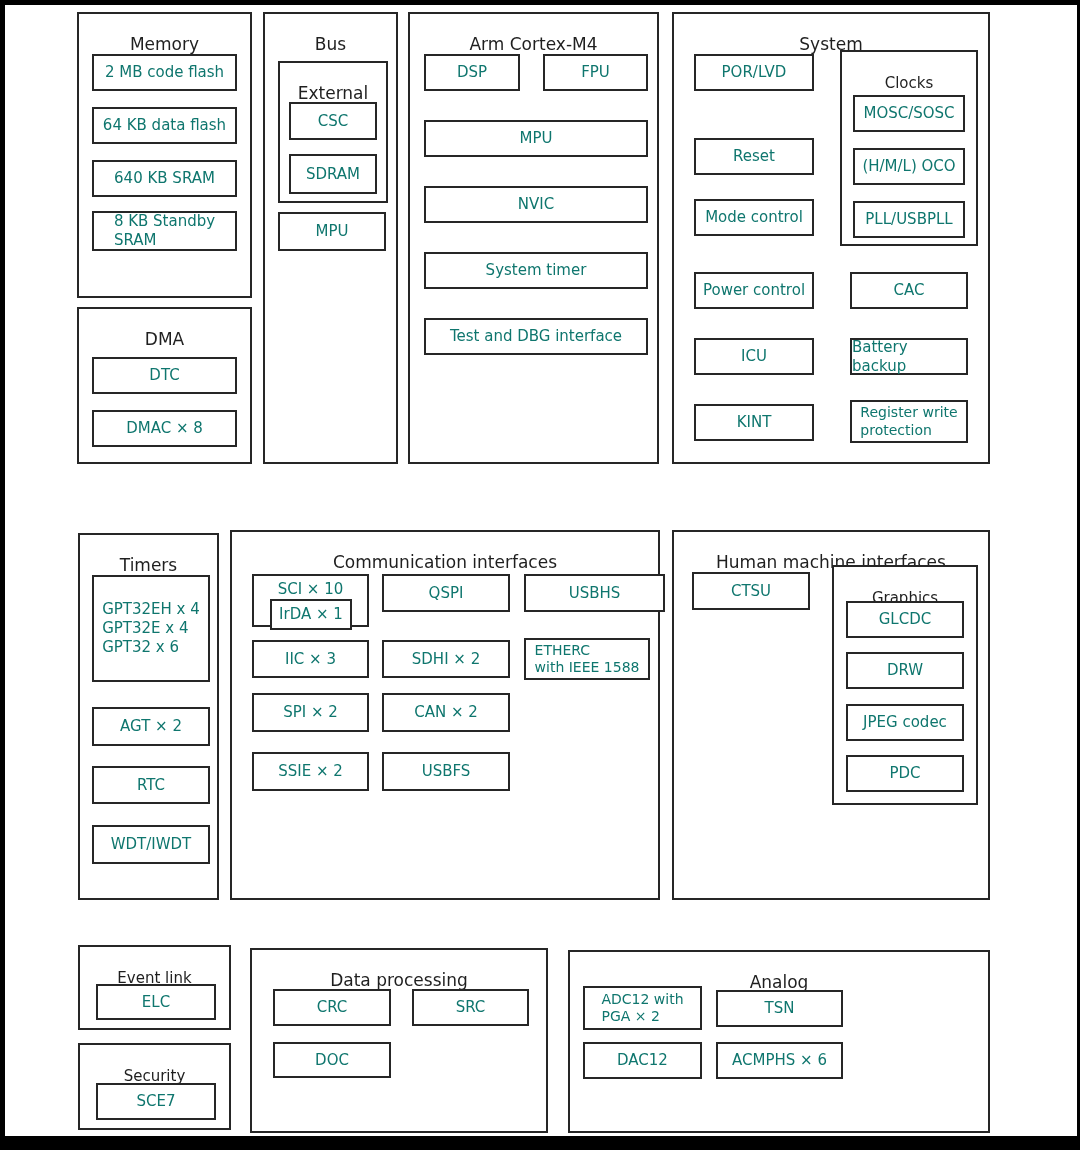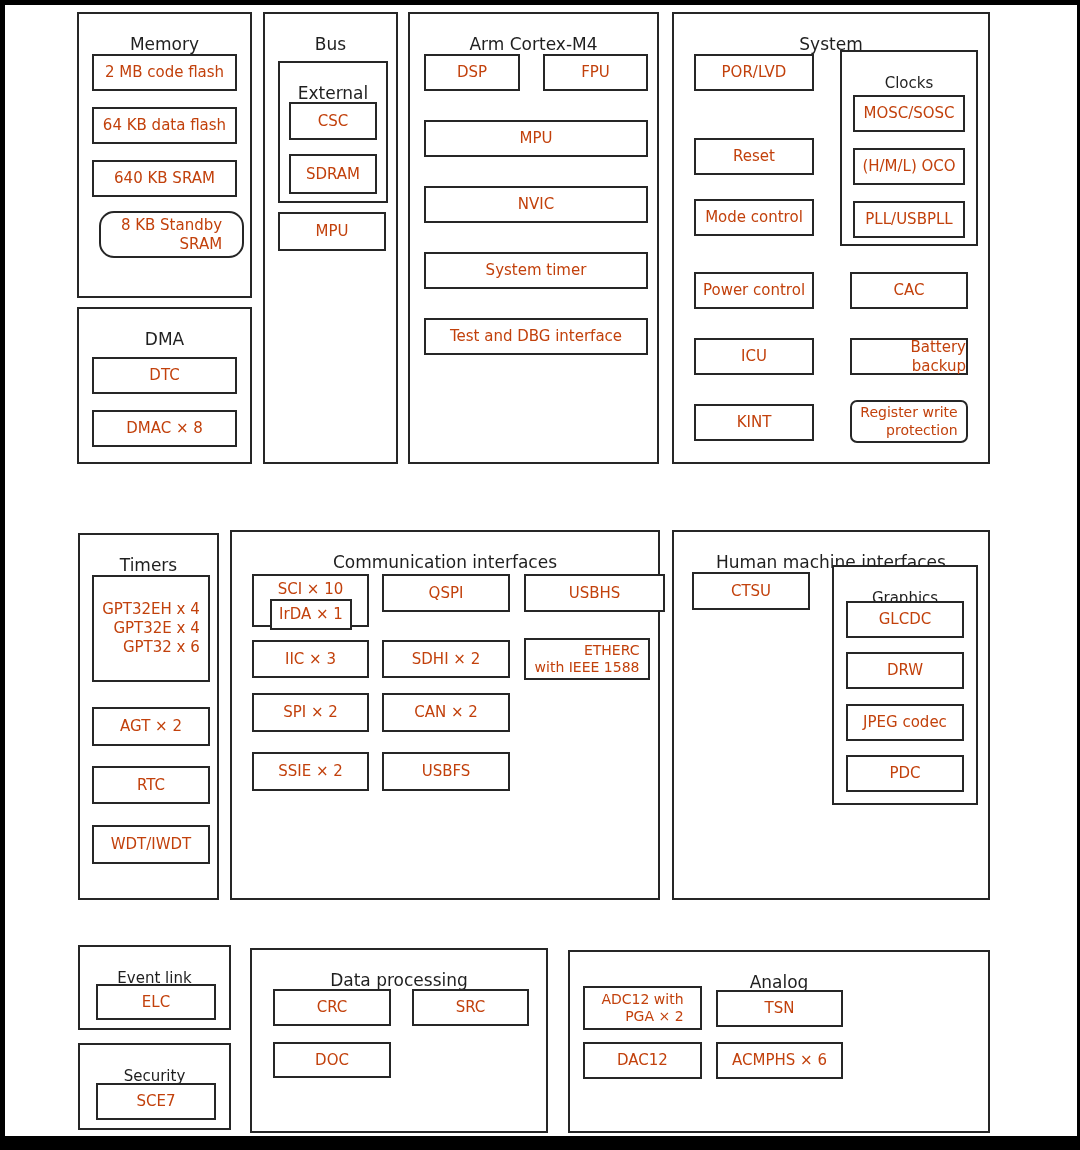--- a/index.html
+++ b/index.html
@@ -18,37 +18,37 @@
   .sec-title{
     display:block;text-align:center;padding-top:20px;font-size:17px;color:#1f1f1f;
     white-space:nowrap;
   }
   .sec-title.sm{font-size:15px;padding-top:22px;}
   .grp{
     position:absolute;border:2px solid #262626;background:#ffffff;box-sizing:border-box;
   }
   .box{
     position:absolute;border:2px solid #262626;background:#ffffff;box-sizing:border-box;
-    display:flex;align-items:center;justify-content:center;text-align:right;
-    font-size:15px;line-height:1.25;white-space:pre-line;color:#c2410c;
+    display:flex;align-items:center;justify-content:center;text-align:left;
+    font-size:15px;line-height:1.25;white-space:pre-line;color:#0f766e;
   }
   .box.sm{font-size:14px;}
 </style>
 </head>
 <body>
 
 <div id="page">
   <div id="frame"></div>
 
   <div class="sec" style="left:77px;top:12px;width:175px;height:286px;">
     <span class="sec-title">Memory</span>
     <div class="box" style="left:13px;top:40px;width:145px;height:37px;">2 MB code flash</div>
     <div class="box" style="left:13px;top:93px;width:145px;height:37px;">64 KB data flash</div>
     <div class="box" style="left:13px;top:146px;width:145px;height:37px;">640 KB SRAM</div>
-    <div class="box" style="left:20px;top:197px;width:145px;height:47px;border-radius:15px;">8 KB Standby
+    <div class="box" style="left:13px;top:197px;width:145px;height:40px;">8 KB Standby
 SRAM</div>
   </div>
 
   <div class="sec" style="left:77px;top:307px;width:175px;height:157px;">
     <span class="sec-title">DMA</span>
     <div class="box" style="left:13px;top:48px;width:145px;height:37px;">DTC</div>
     <div class="box" style="left:13px;top:101px;width:145px;height:37px;">DMAC × 8</div>
   </div>
 
   <div class="sec" style="left:263px;top:12px;width:135px;height:452px;">
@@ -80,21 +80,21 @@
     <div class="box" style="left:20px;top:324px;width:120px;height:37px;">ICU</div>
     <div class="box" style="left:20px;top:390px;width:120px;height:37px;">KINT</div>
     <div class="grp" style="left:166px;top:36px;width:138px;height:196px;">
       <span class="sec-title sm">Clocks</span>
       <div class="box" style="left:11px;top:43px;width:112px;height:37px;">MOSC/SOSC</div>
       <div class="box" style="left:11px;top:96px;width:112px;height:37px;">(H/M/L) OCO</div>
       <div class="box" style="left:11px;top:149px;width:112px;height:37px;">PLL/USBPLL</div>
     </div>
     <div class="box" style="left:176px;top:258px;width:118px;height:37px;">CAC</div>
     <div class="box" style="left:176px;top:324px;width:118px;height:37px;">Battery backup</div>
-    <div class="box sm" style="left:176px;top:386px;width:118px;height:43px;border-radius:7px;">Register write
+    <div class="box sm" style="left:176px;top:386px;width:118px;height:43px;">Register write
 protection</div>
   </div>
 
   <div class="sec" style="left:78px;top:533px;width:141px;height:367px;">
     <span class="sec-title">Timers</span>
     <div class="box" style="left:12px;top:40px;width:118px;height:107px;">GPT32EH x 4
 GPT32E x 4
 GPT32 x 6</div>
     <div class="box" style="left:12px;top:172px;width:118px;height:39px;">AGT × 2</div>
     <div class="box" style="left:12px;top:231px;width:118px;height:38px;">RTC</div>

